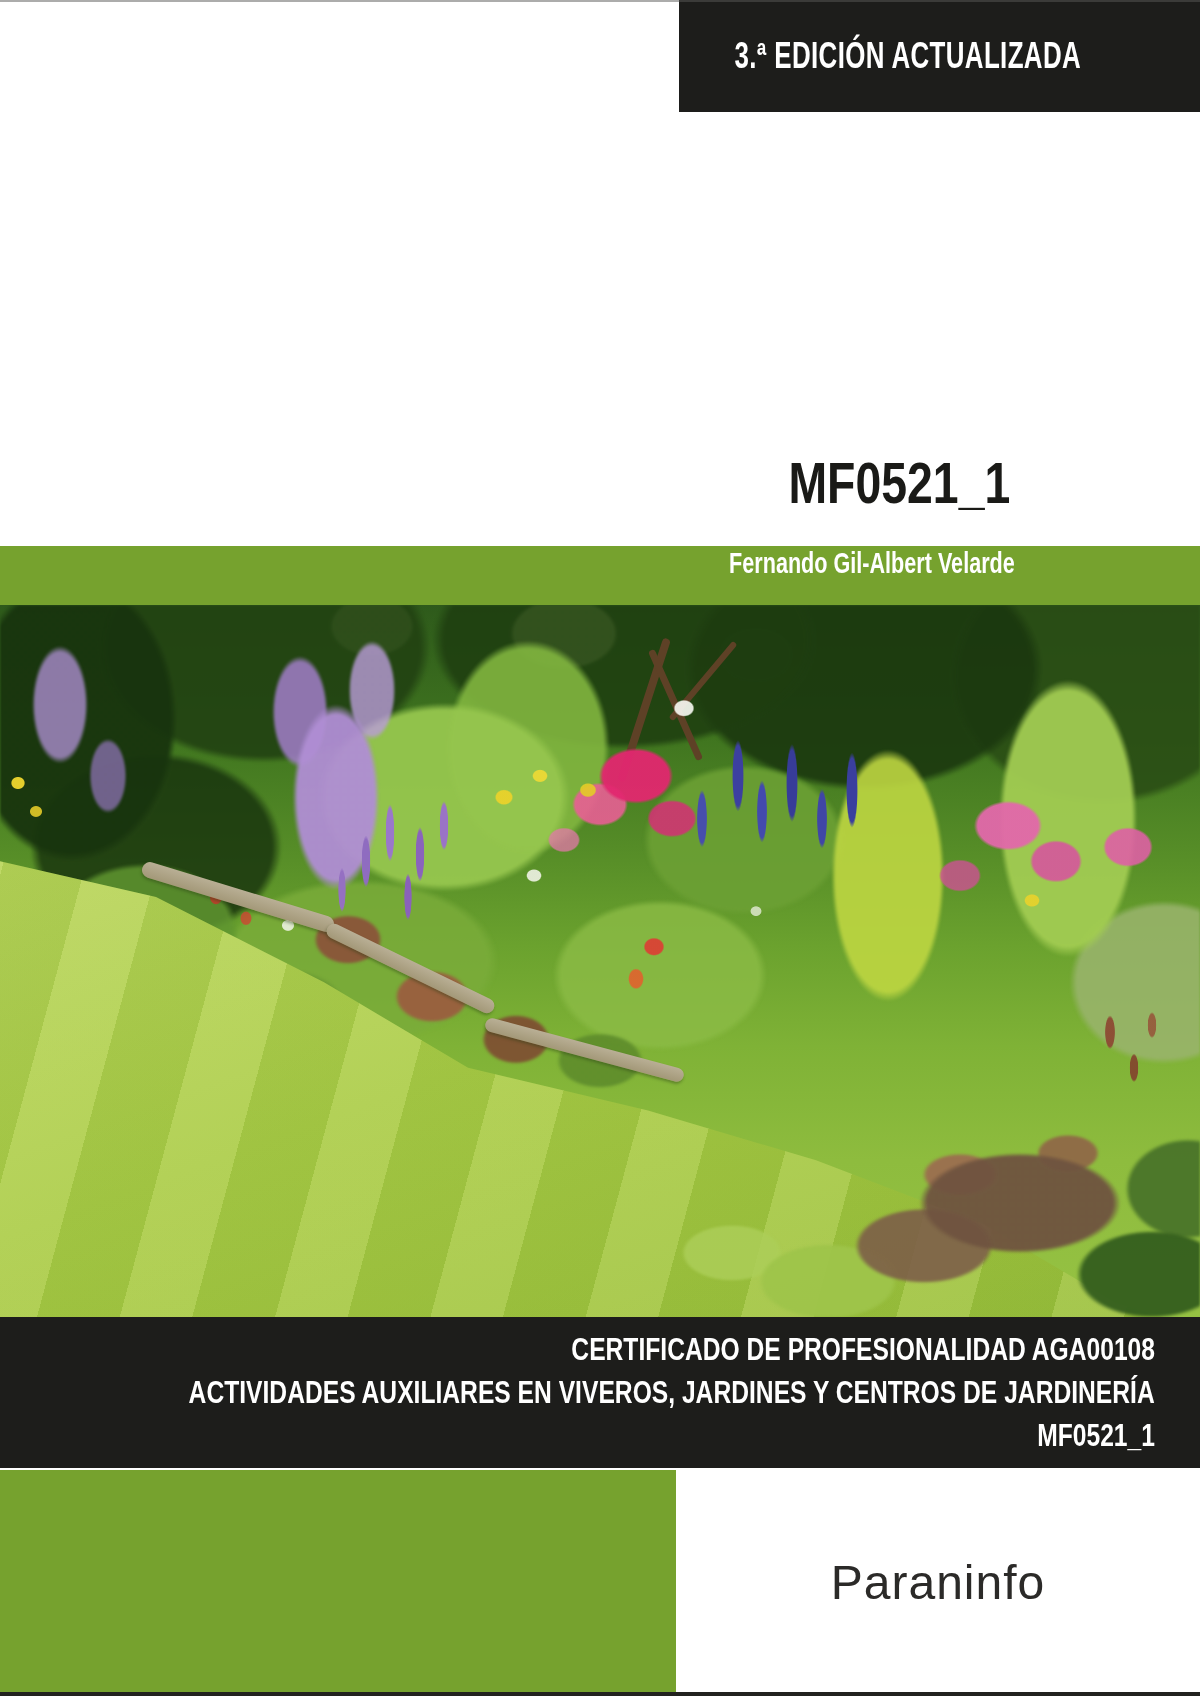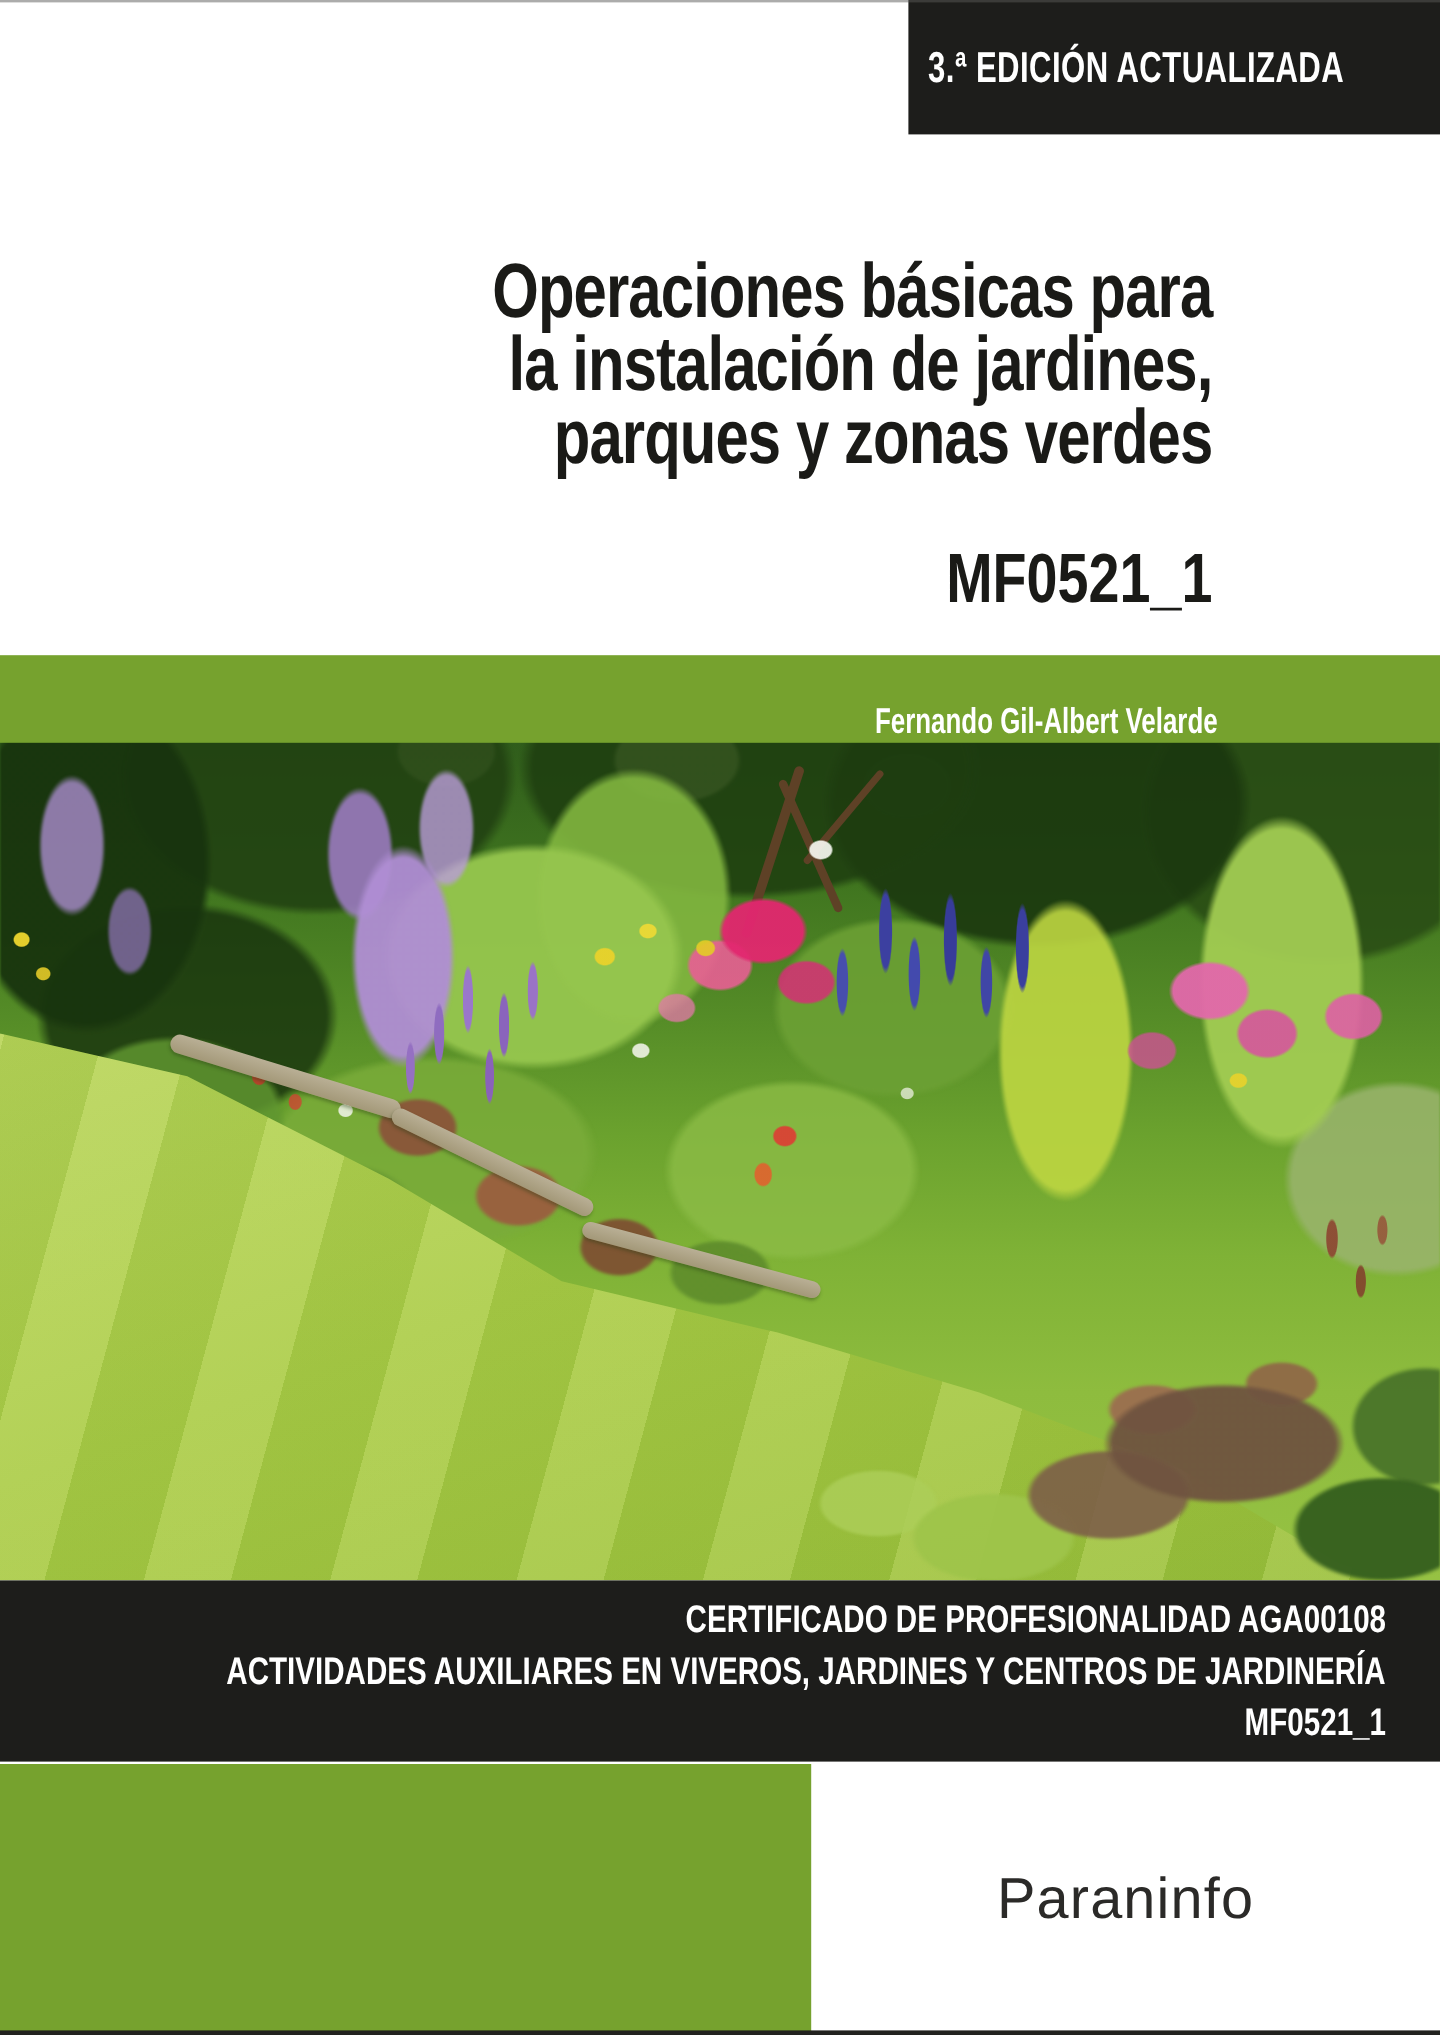--- a/index.html
+++ b/index.html
@@ -11,21 +11,21 @@
   body{background:#e8e8e8;font-family:"Liberation Sans",sans-serif;}
   .cover{
     position:relative;width:1200px;height:1696px;margin:0 auto;
     background:#ffffff;overflow:hidden;
   }
   .scan-edge-top{position:absolute;top:0;left:0;right:0;height:2px;background:rgba(90,90,88,.5);z-index:30;}
   .scan-edge-bottom{position:absolute;bottom:0;left:0;right:0;height:4px;background:#22221f;z-index:30;}
 
   
   .edition-banner{
-    position:absolute;top:0;right:0;width:443px;height:112px;
+    position:absolute;top:0;right:0;width:521px;height:112px;
     background:var(--banner-black,#1D1D1B);
     display:flex;align-items:center;justify-content:center;
     padding-right:64px;z-index:5;
   }
   .edition-banner .txt{
     color:#fff;font-weight:bold;font-size:36px;white-space:nowrap;
     transform:scaleX(.72);transform-origin:50% 50%;letter-spacing:.5px;
   }
 
   
@@ -39,23 +39,23 @@
     letter-spacing:-1px;
   }
   .module-code{
     position:absolute;top:449px;right:190px;z-index:5;
     font-weight:bold;font-size:58px;color:var(--ink,#1A1A17);
     white-space:nowrap;transform:scaleX(.8);transform-origin:100% 50%;
   }
 
   
   .author-stripe{
-    position:absolute;top:546px;left:0;right:0;height:73px;
+    position:absolute;top:546px;left:0;right:0;height:59px;
     background:var(--accent-green,#76A22E);
-    display:flex;align-items:flex-end;justify-content:flex-end;
+    display:flex;align-items:flex-start;justify-content:flex-end;
     padding-right:185px;z-index:5;
   }
   .author-stripe .txt{
     color:#fff;font-weight:bold;font-size:30px;white-space:nowrap;
     transform:scaleX(.72);transform-origin:100% 50%;
   }
 
   
   .photo{position:absolute;top:605px;left:0;width:1200px;height:712px;overflow:hidden;z-index:1;}
   .photo .layer{position:absolute;inset:0;}
@@ -208,25 +208,20 @@
 </head>
 <body>
 
 <div class="cover">
   <div class="scan-edge-top"></div>
 
   <div class="edition-banner">
     <span class="txt">3.ª EDICIÓN ACTUALIZADA</span>
   </div>
 
-  <h1 class="title-block">
-    <span class="t-line">Operaciones básicas para</span>
-    <span class="t-line">la instalación de jardines,</span>
-    <span class="t-line">parques y zonas verdes</span>
-  </h1>
 
   <div class="module-code">MF0521_1</div>
 
   <div class="author-stripe">
     <span class="txt">Fernando Gil-Albert Velarde</span>
   </div>
 
   <div class="photo" title="Garden flower border with mown lawn, stone edging, purple, pink, blue, yellow and white flowers among green shrubs and trees">
     <div class="layer ph-base"></div>
     <div class="layer ph-canopy"></div>

